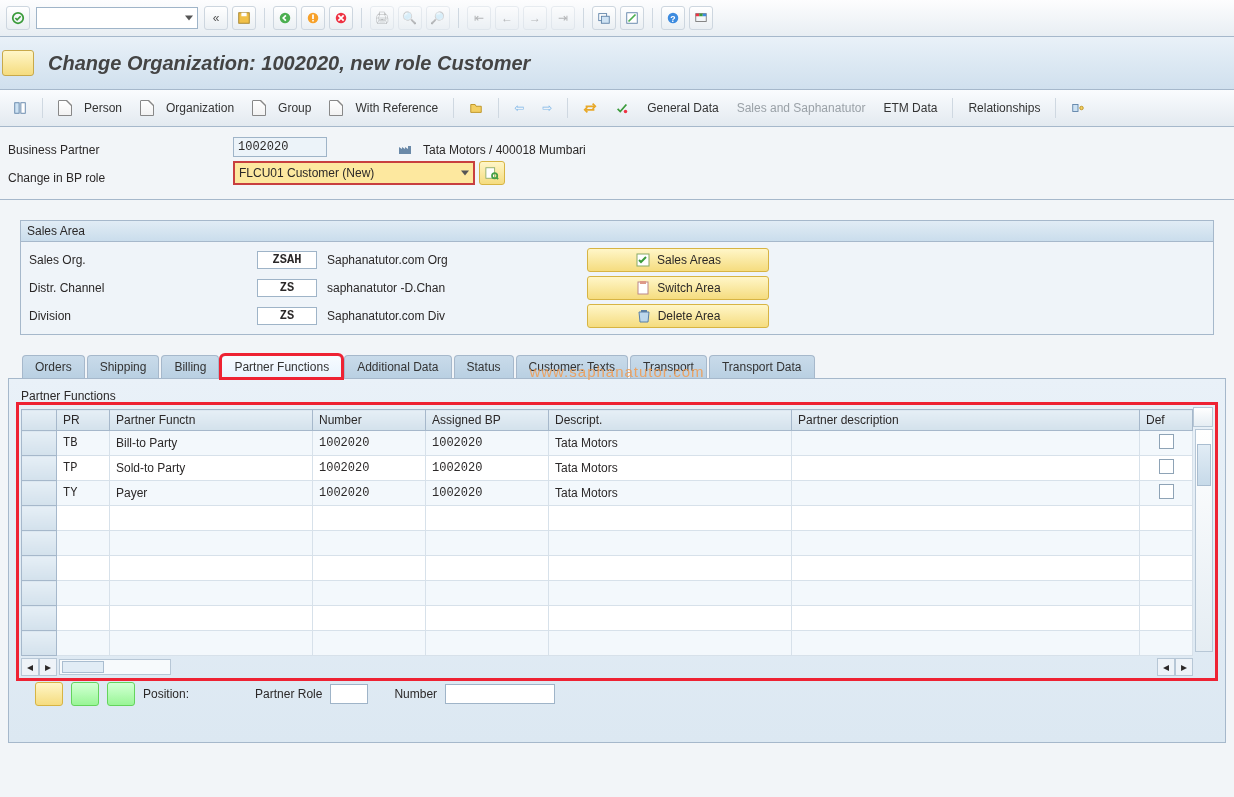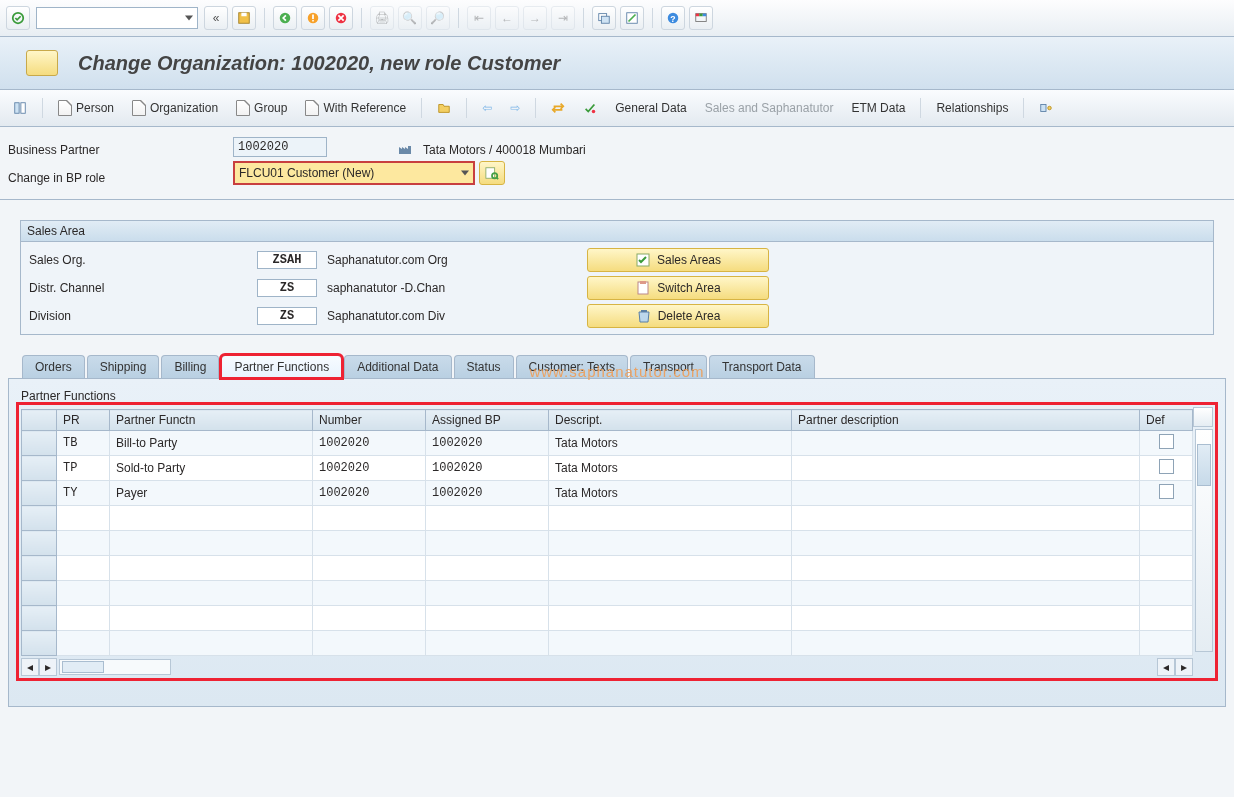--- a/index.html
+++ b/index.html
@@ -37,42 +37,42 @@
     display:flex;align-items:center;position:relative;
   }
   .tcode::after{
     content:"";position:absolute;right:4px;top:50%;transform:translateY(-50%);
     border-left:4px solid transparent;border-right:4px solid transparent;border-top:5px solid #555;
   }
   .sep{width:1px;height:20px;background:#cfd8e1;margin:0 4px;}
 
   
   .title-bar{
-    display:flex;align-items:center;gap:20px;padding:6px 26px;
+    display:flex;align-items:center;gap:14px;padding:6px 2px;
     background:linear-gradient(#E9F1F8,#D0E0EE);
     border-bottom:1px solid var(--sap-border);
     height:40px;
   }
   .title-bar .icon{
     width:30px;height:24px;border:1px solid #c8a94a;border-radius:3px;
     background:linear-gradient(#FFF6C8,#F5DC7F);
   }
   .title-bar h1{
     margin:0;font:italic bold 20px Arial,Helvetica,sans-serif;color:#444;
   }
 
   
   .app-tb{
     display:flex;align-items:center;gap:4px;padding:4px 6px;
     background:linear-gradient(#fafcfe,#e3eaf0);
     border-bottom:1px solid var(--sap-border);
     height:28px;
   }
   .app-btn{
-    display:flex;align-items:center;gap:4px;padding:0 6px;height:22px;
+    display:flex;align-items:center;gap:12px;padding:0 6px;height:22px;
     border:1px solid transparent;border-radius:3px;color:#333;
   }
   .app-btn.muted{color:#9aa1a7;}
   .app-btn svg{width:14px;height:14px;}
   .doc-ic{width:12px;height:14px;border:1px solid #888;border-radius:1px 1px 0 0;
           background:linear-gradient(#fff,#f2f2f2);position:relative;}
   .doc-ic::after{content:"";position:absolute;right:-1px;top:-1px;border-top:5px solid #fafafa;
                  border-left:5px solid transparent;filter:drop-shadow(-1px 1px 0 #888);}
 
   
@@ -515,13 +515,25 @@
       <div class="btn">▸</div>
       <div class="track">
           <div class="th"></div>
         </div>
       <div style="flex:1"></div>
       <div class="btn">◂</div>
       <div class="btn">▸</div>
     </div>
   </div>
 
+  <div class="footer">
+    <div class="ftr-btn"></div>
+    <div class="ftr-btn" style="filter:hue-rotate(60deg)"></div>
+    <div class="ftr-btn" style="filter:hue-rotate(60deg)"></div>
+    <span>Position:</span>
+    <span style="width:50px"></span>
+    <span>Partner Role</span>
+    <input class="txt-input" style="width: 28px;">
+    <span style="width:10px"></span>
+    <span>Number</span>
+    <input class="txt-input" style="width: 100px;">
+  </div>
 </div>
 
 </body></html>

